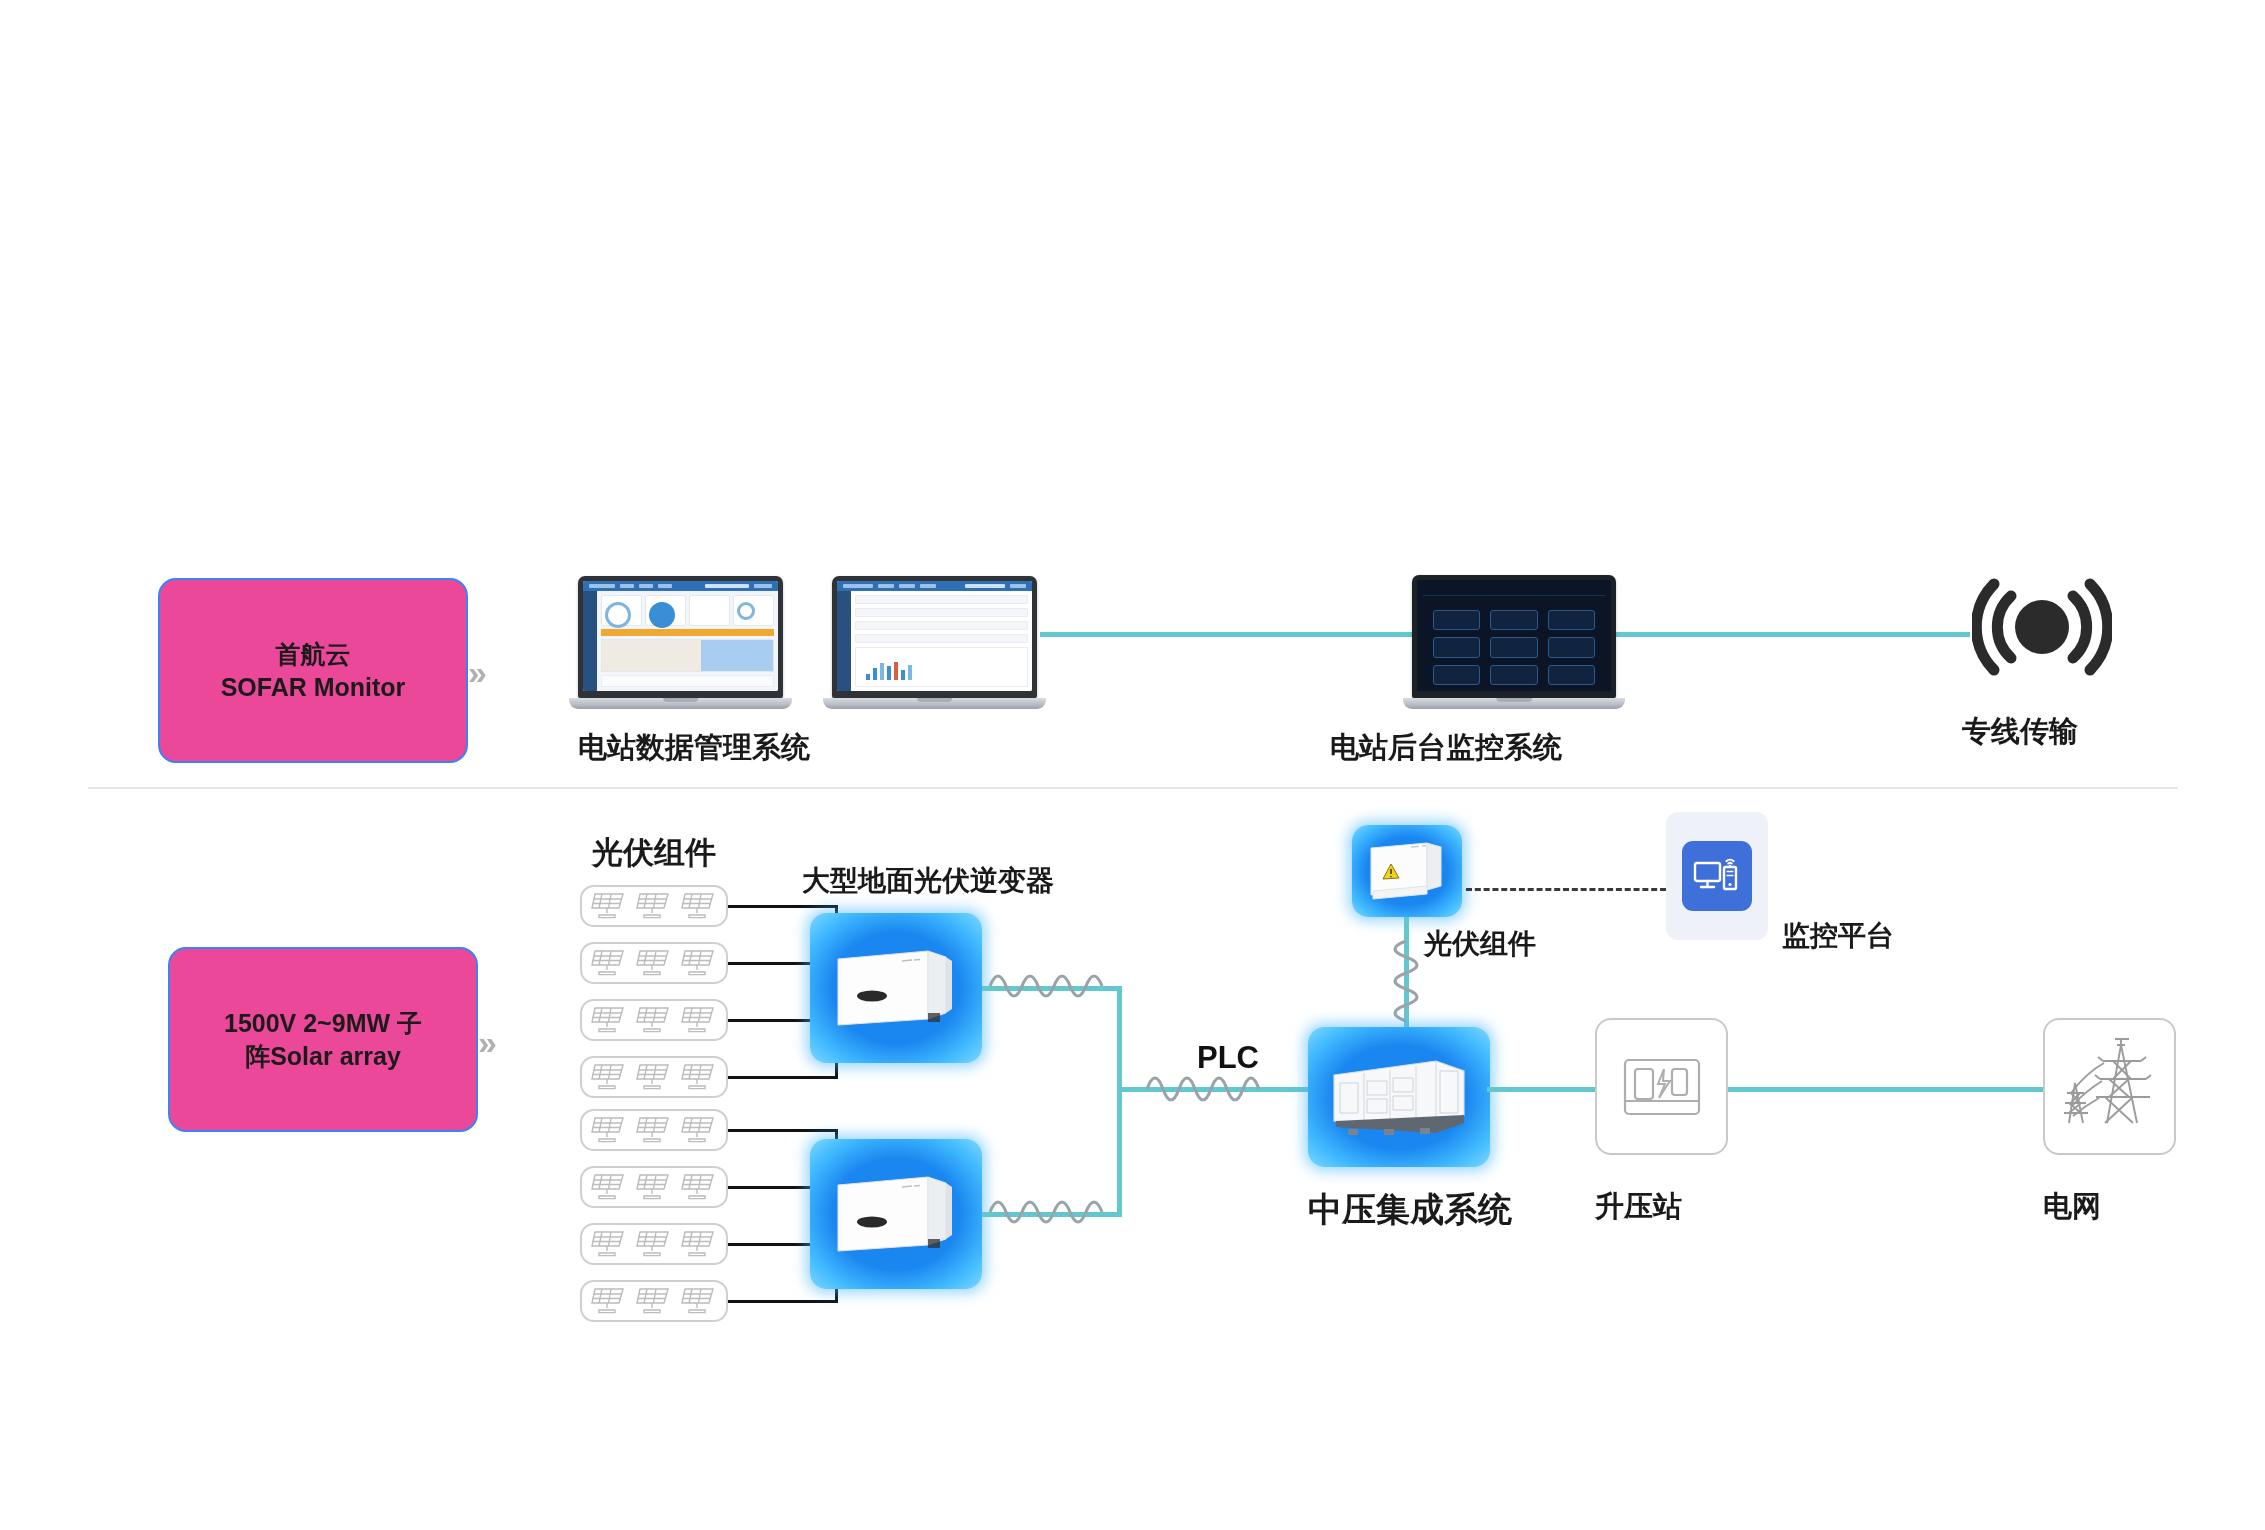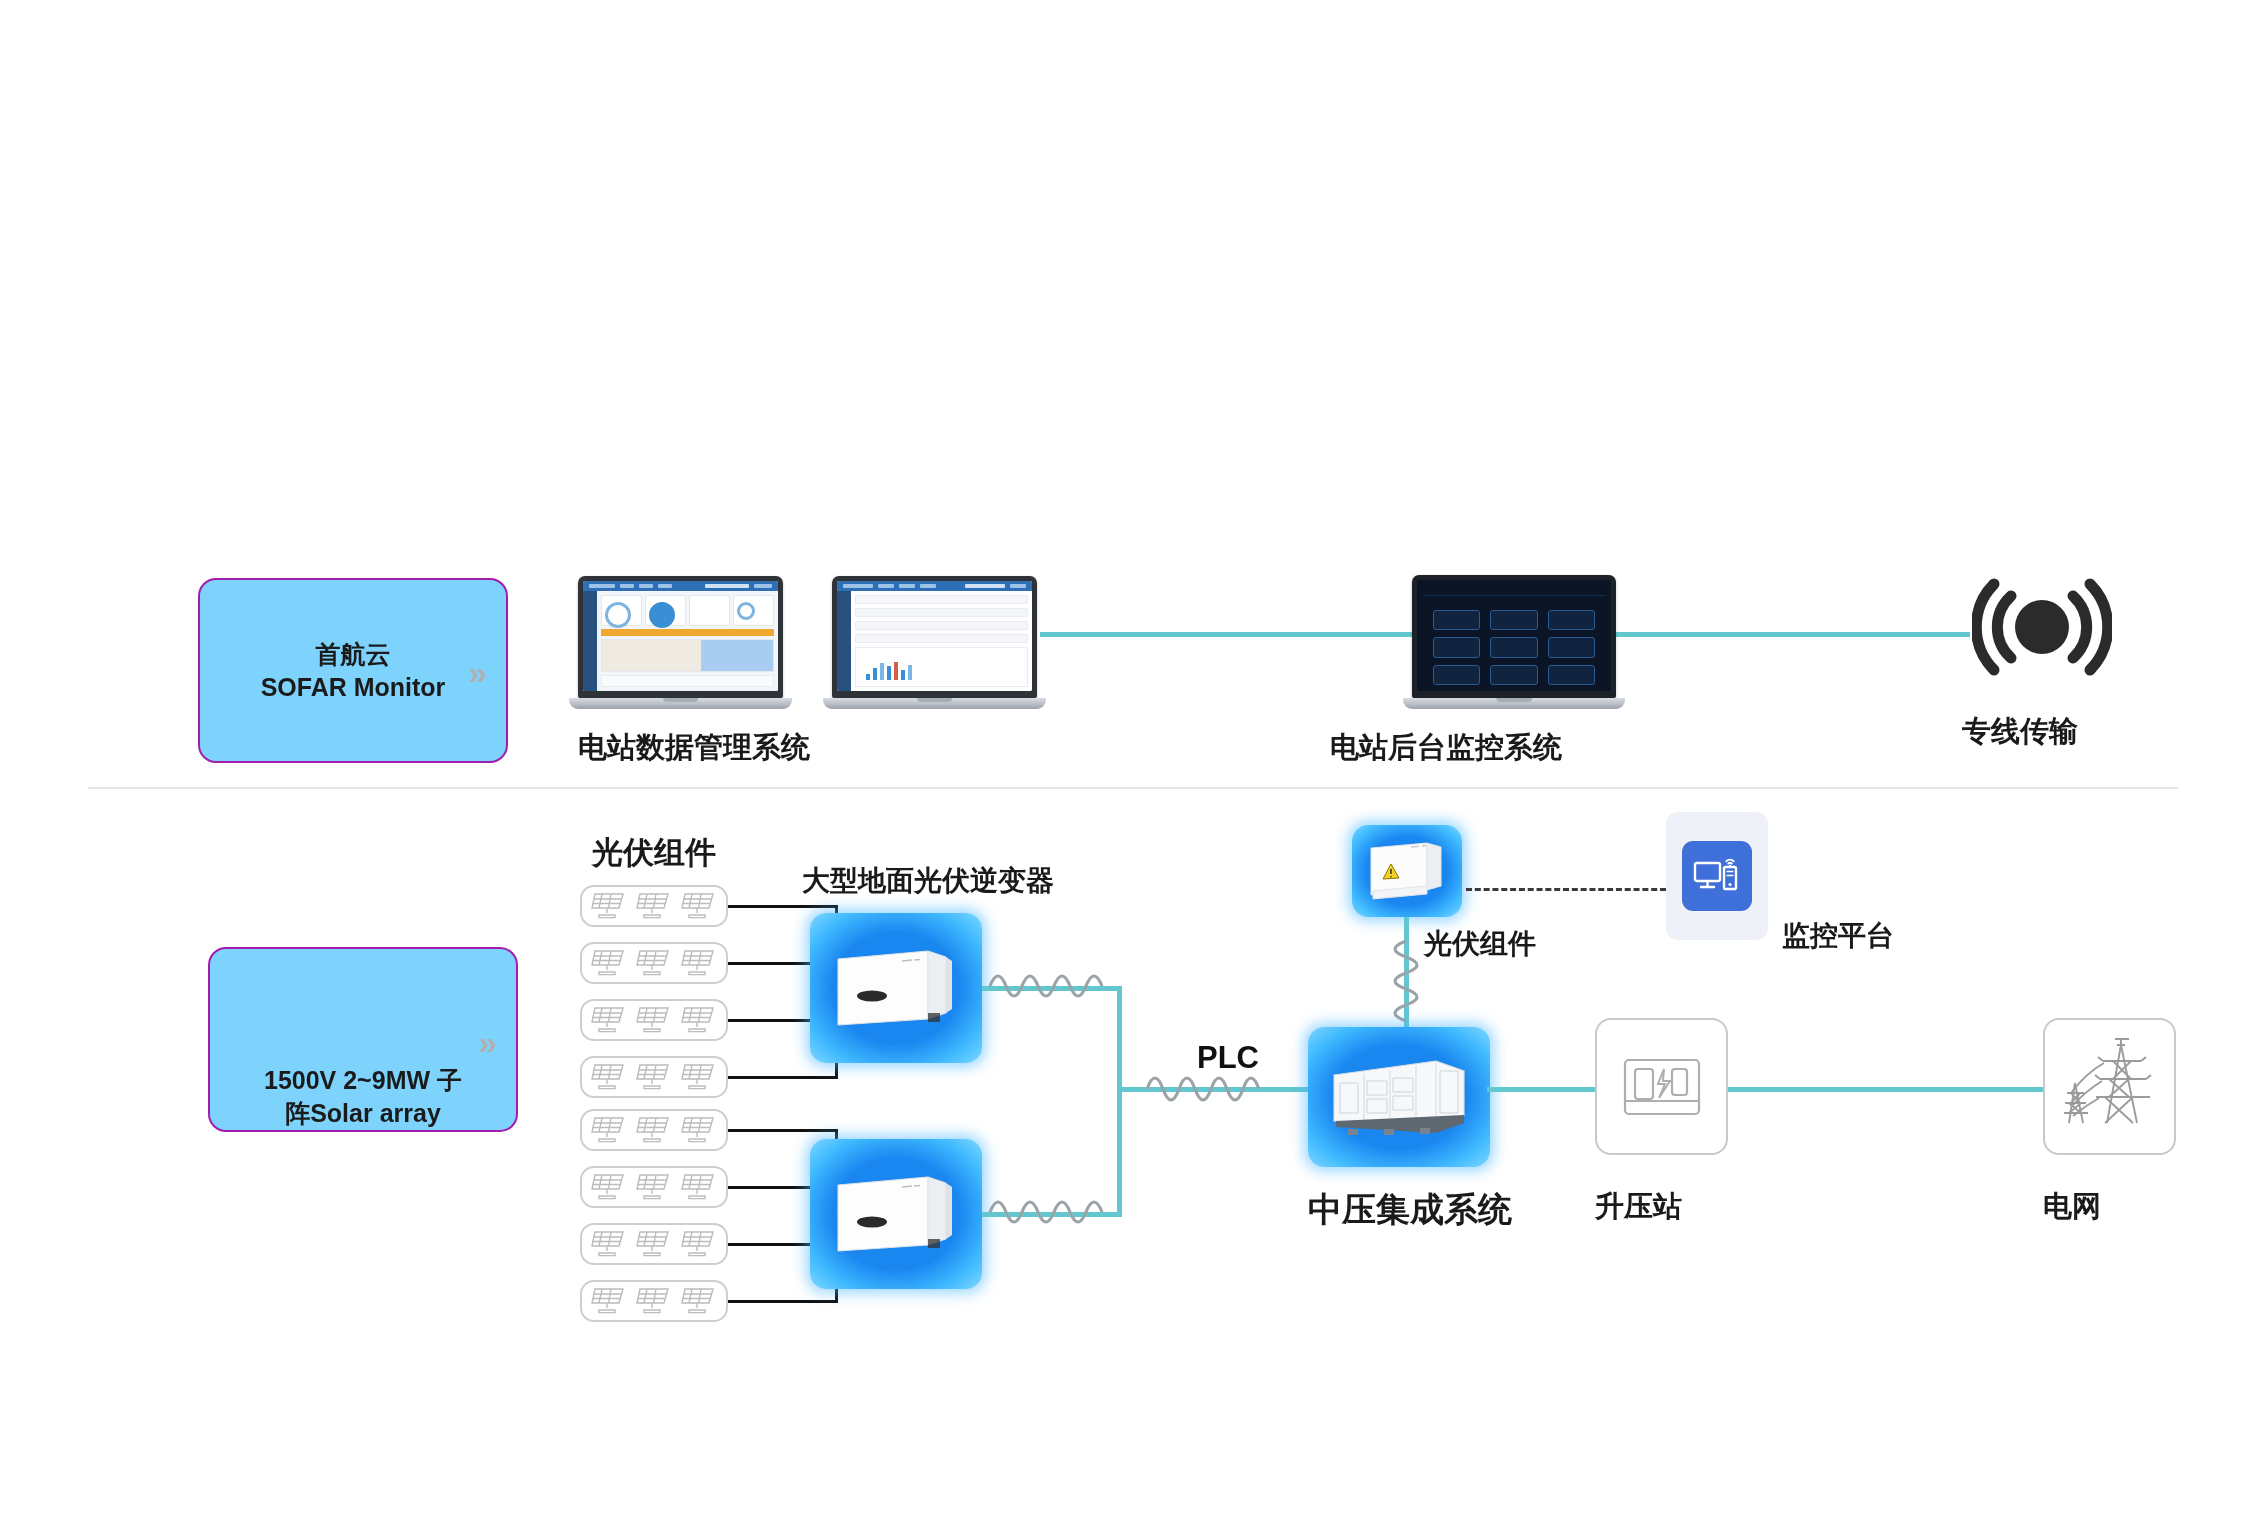--- a/index.html
+++ b/index.html
@@ -8,26 +8,25 @@
     background: #ffffff;
     font-family: "Liberation Sans", "DejaVu Sans", sans-serif;
     overflow: hidden;
   }
   #stage { position: relative; width: 2265px; height: 1530px; }
 
   .abs { position: absolute; }
 
   
   .cap-box {
-    border: 2px solid #a21caf;
+    border: 2px solid #3b82f6;
     border-radius: 18px;
-    background: #7dd3fc;
+    background: #ec4899;
     display: flex; align-items: center; justify-content: center;
     text-align: center;
-    margin-left: 40px;
   }
   .cap-box .cap-txt {
     font-weight: bold;
     color: #1b1b1b;
     line-height: 1.32;
     white-space: pre-line;
   }
 
   .chev {
     color: #b0b0b0;
@@ -280,21 +279,21 @@
       <path d="M101 24 A 42 42 0 0 1 101 86" stroke="#2b2b2b" stroke-width="11" fill="none" stroke-linecap="round"></path>
       <path d="M39 24 A 42 42 0 0 0 39 86" stroke="#2b2b2b" stroke-width="11" fill="none" stroke-linecap="round"></path>
       <path d="M118 12 A 61 61 0 0 1 118 98" stroke="#2b2b2b" stroke-width="11" fill="none" stroke-linecap="round"></path>
       <path d="M22 12 A 61 61 0 0 0 22 98" stroke="#2b2b2b" stroke-width="11" fill="none" stroke-linecap="round"></path>
     </svg>
   </div>
   <div class="caption abs" style="left:1962px; top:712px; width:160px; font-size:29px;">专线传输</div>
 
   <div class="abs divider" style="left:88px; top:787px; width:2090px;"></div>
 
-  <div class="cap-box abs" style="left:168px; top:947px; width:310px; height:185px;align-items:flex-end;">
+  <div class="cap-box abs" style="left:168px; top:947px; width:310px; height:185px;">
     <div class="cap-txt" style="font-size:25px;">1500V 2~9MW 子
 阵Solar array</div>
   </div>
   <div class="abs chev" style="left:478px; top:1025px;"><span>»</span></div>
 
   <div class="abs" style="left:592px; top:832px; font-size:31px; font-weight:bold; color:#1a1a1a;">光伏组件</div>
 
   <div class="pv-group" style="left:580px; top:885px; width:148px; height:42px;">
     <svg width="36" height="30" viewBox="0 0 36 30">
         <g fill="none" stroke="#bcbcbc" stroke-width="1.4">

